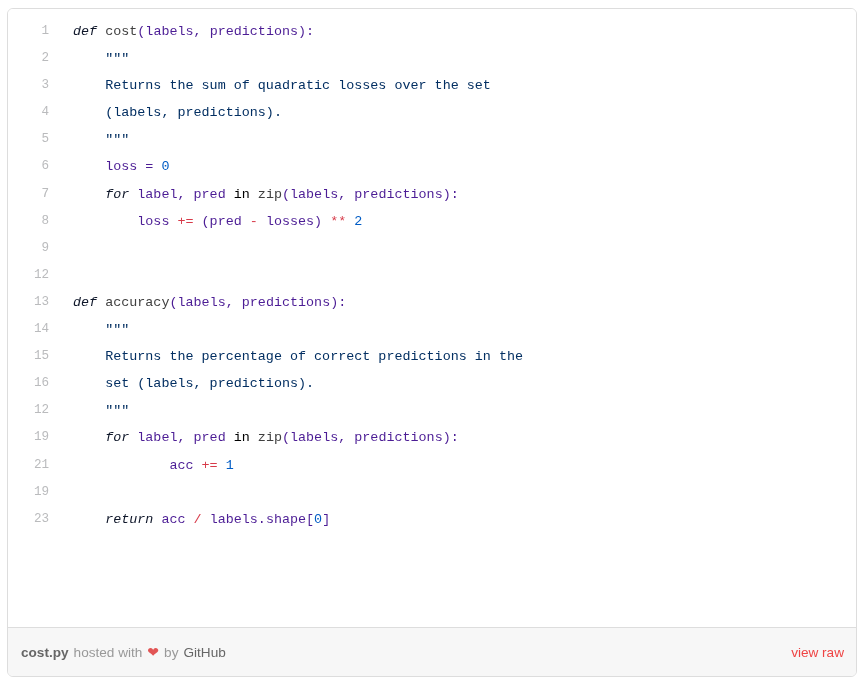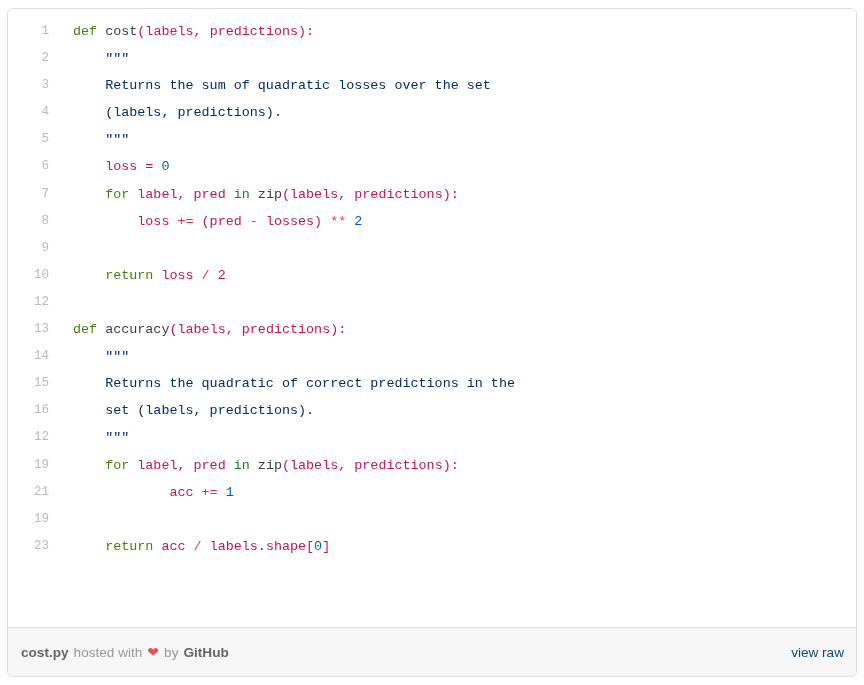--- a/index.html
+++ b/index.html
@@ -60,27 +60,27 @@
   }
 
   td.codecell {
     padding: 0 0 0 14px;
     color: #24292e;
     white-space: pre;
     vertical-align: top;
   }
 
   
-  .k   { color: #4d7c0f; }   
-  .kc  { color: #15803d; }   
+  .k   { color: #0f172a; font-style: italic; }   
+  .kc  { color: #000000; }   
   .nf  { color: #404040; }   
   .s   { color: #032f62; }   
   .m   { color: #005cc5; }   
   .o   { color: #d73a49; }   
-  .pl  { color: #be185d; }   
+  .pl  { color: #4c1d95; }   
 
   .footer {
     flex: 0 0 auto;
     height: 49px;
     box-sizing: border-box;
     background: #f7f7f7;
     border-top: 1px solid #dddddd;
     display: flex;
     align-items: center;
     justify-content: space-between;
@@ -95,31 +95,31 @@
     gap: 5px;
     color: #999999;
     white-space: nowrap;
   }
   .meta .fname {
     color: #666666;
     font-weight: bold;
   }
   .meta .ghname {
     color: #666666;
-    font-weight: bold;
+    font-weight: normal;
   }
   .meta .heart {
     color: #e25555;
     font-size: 14px;
     line-height: 1;
     position: relative;
     top: 0px;
   }
   .view-raw {
-    color: #0c4a6e;
+    color: #ef4444;
     text-decoration: none;
     white-space: nowrap;
   }
 </style>
 </head>
 <body>
 
 <div class="gist-wrap">
 
   <div class="code-area">
@@ -155,38 +155,34 @@
           </tr>
           <tr>
             <td class="lineno">8</td>
             <td class="codecell"><span class="pl">        loss </span><span class="o">+=</span><span class="pl"> (pred </span><span class="o">-</span><span class="pl"> losses) </span><span class="o">**</span><span class="pl"> </span><span class="m">2</span></td>
           </tr>
           <tr>
             <td class="lineno">9</td>
             <td class="codecell">​</td>
           </tr>
           <tr>
-            <td class="lineno">10</td>
-            <td class="codecell"><span class="pl">    </span><span class="k">return</span><span class="pl"> loss </span><span class="o">/</span><span class="pl"> 2</span></td>
-          </tr>
-          <tr>
             <td class="lineno">12</td>
             <td class="codecell">​</td>
           </tr>
           <tr>
             <td class="lineno">13</td>
             <td class="codecell"><span class="k">def</span><span class="pl"> </span><span class="nf">accuracy</span><span class="pl">(labels, predictions):</span></td>
           </tr>
           <tr>
             <td class="lineno">14</td>
             <td class="codecell"><span class="pl">    </span><span class="s">"""</span></td>
           </tr>
           <tr>
             <td class="lineno">15</td>
-            <td class="codecell"><span class="pl">    </span><span class="s">Returns the quadratic of correct predictions in the</span></td>
+            <td class="codecell"><span class="pl">    </span><span class="s">Returns the percentage of correct predictions in the</span></td>
           </tr>
           <tr>
             <td class="lineno">16</td>
             <td class="codecell"><span class="pl">    </span><span class="s">set (labels, predictions).</span></td>
           </tr>
           <tr>
             <td class="lineno">12</td>
             <td class="codecell"><span class="pl">    </span><span class="s">"""</span></td>
           </tr>
           <tr>

